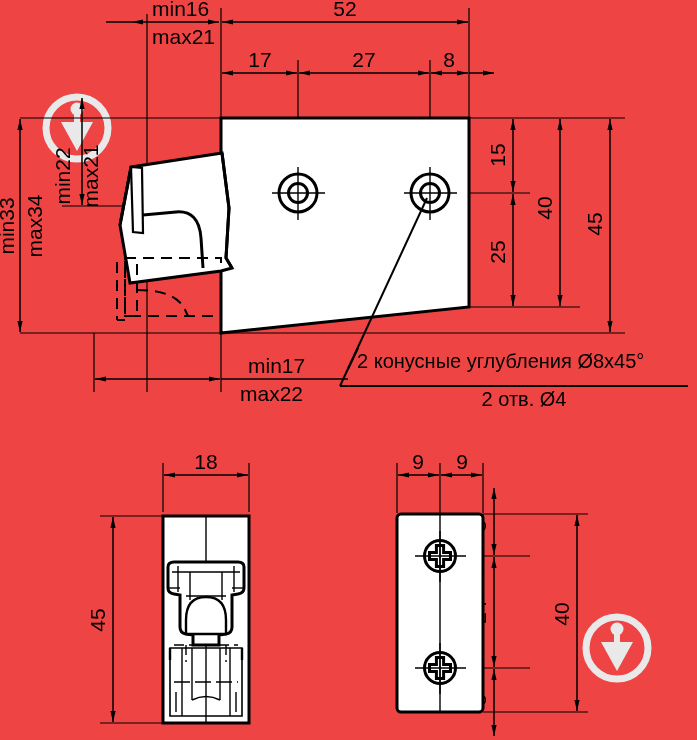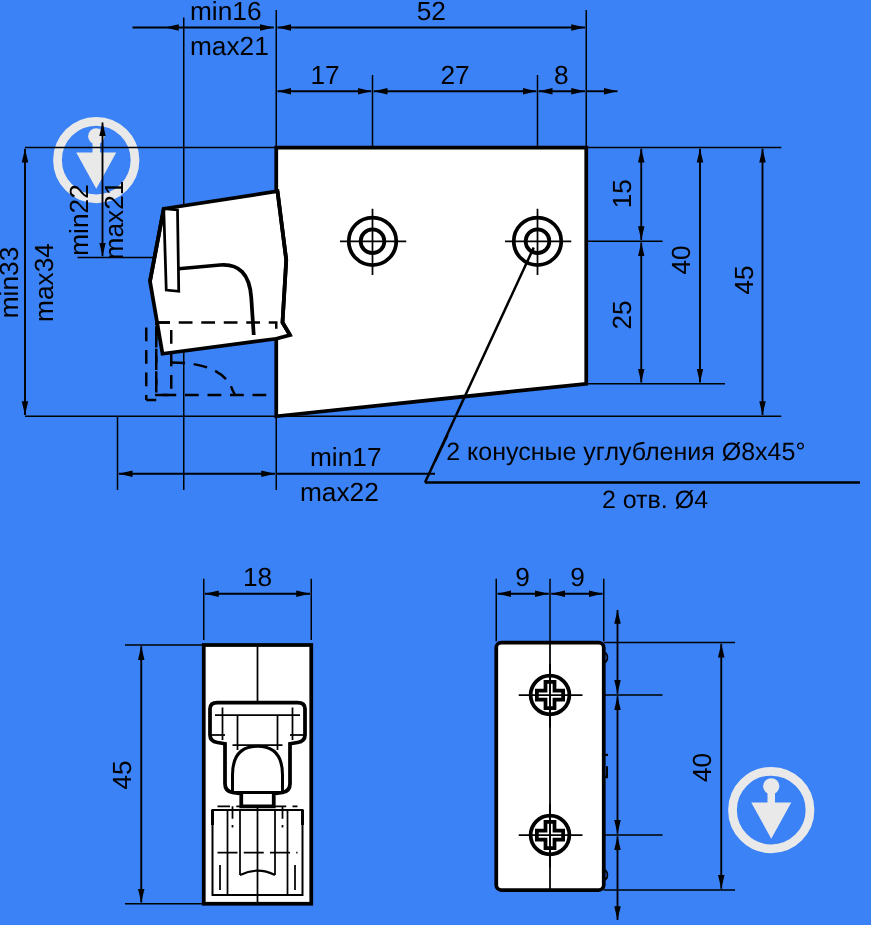--- a/index.html
+++ b/index.html
@@ -8,21 +8,21 @@
     padding: 0;
     background: #ffffff;
   }
   body {
     font-family: "Liberation Sans", sans-serif;
   }
   #drawing-root {
     position: relative;
     width: 697px;
     height: 740px;
-    background: #3b82f6;
+    background: #ef4444;
     overflow: hidden;
     text-decoration: underline;
   }
   #drawing-root svg {
     display: block;
   }
   text {
     font-family: "Liberation Sans", sans-serif;
     fill: #000000;
   }

